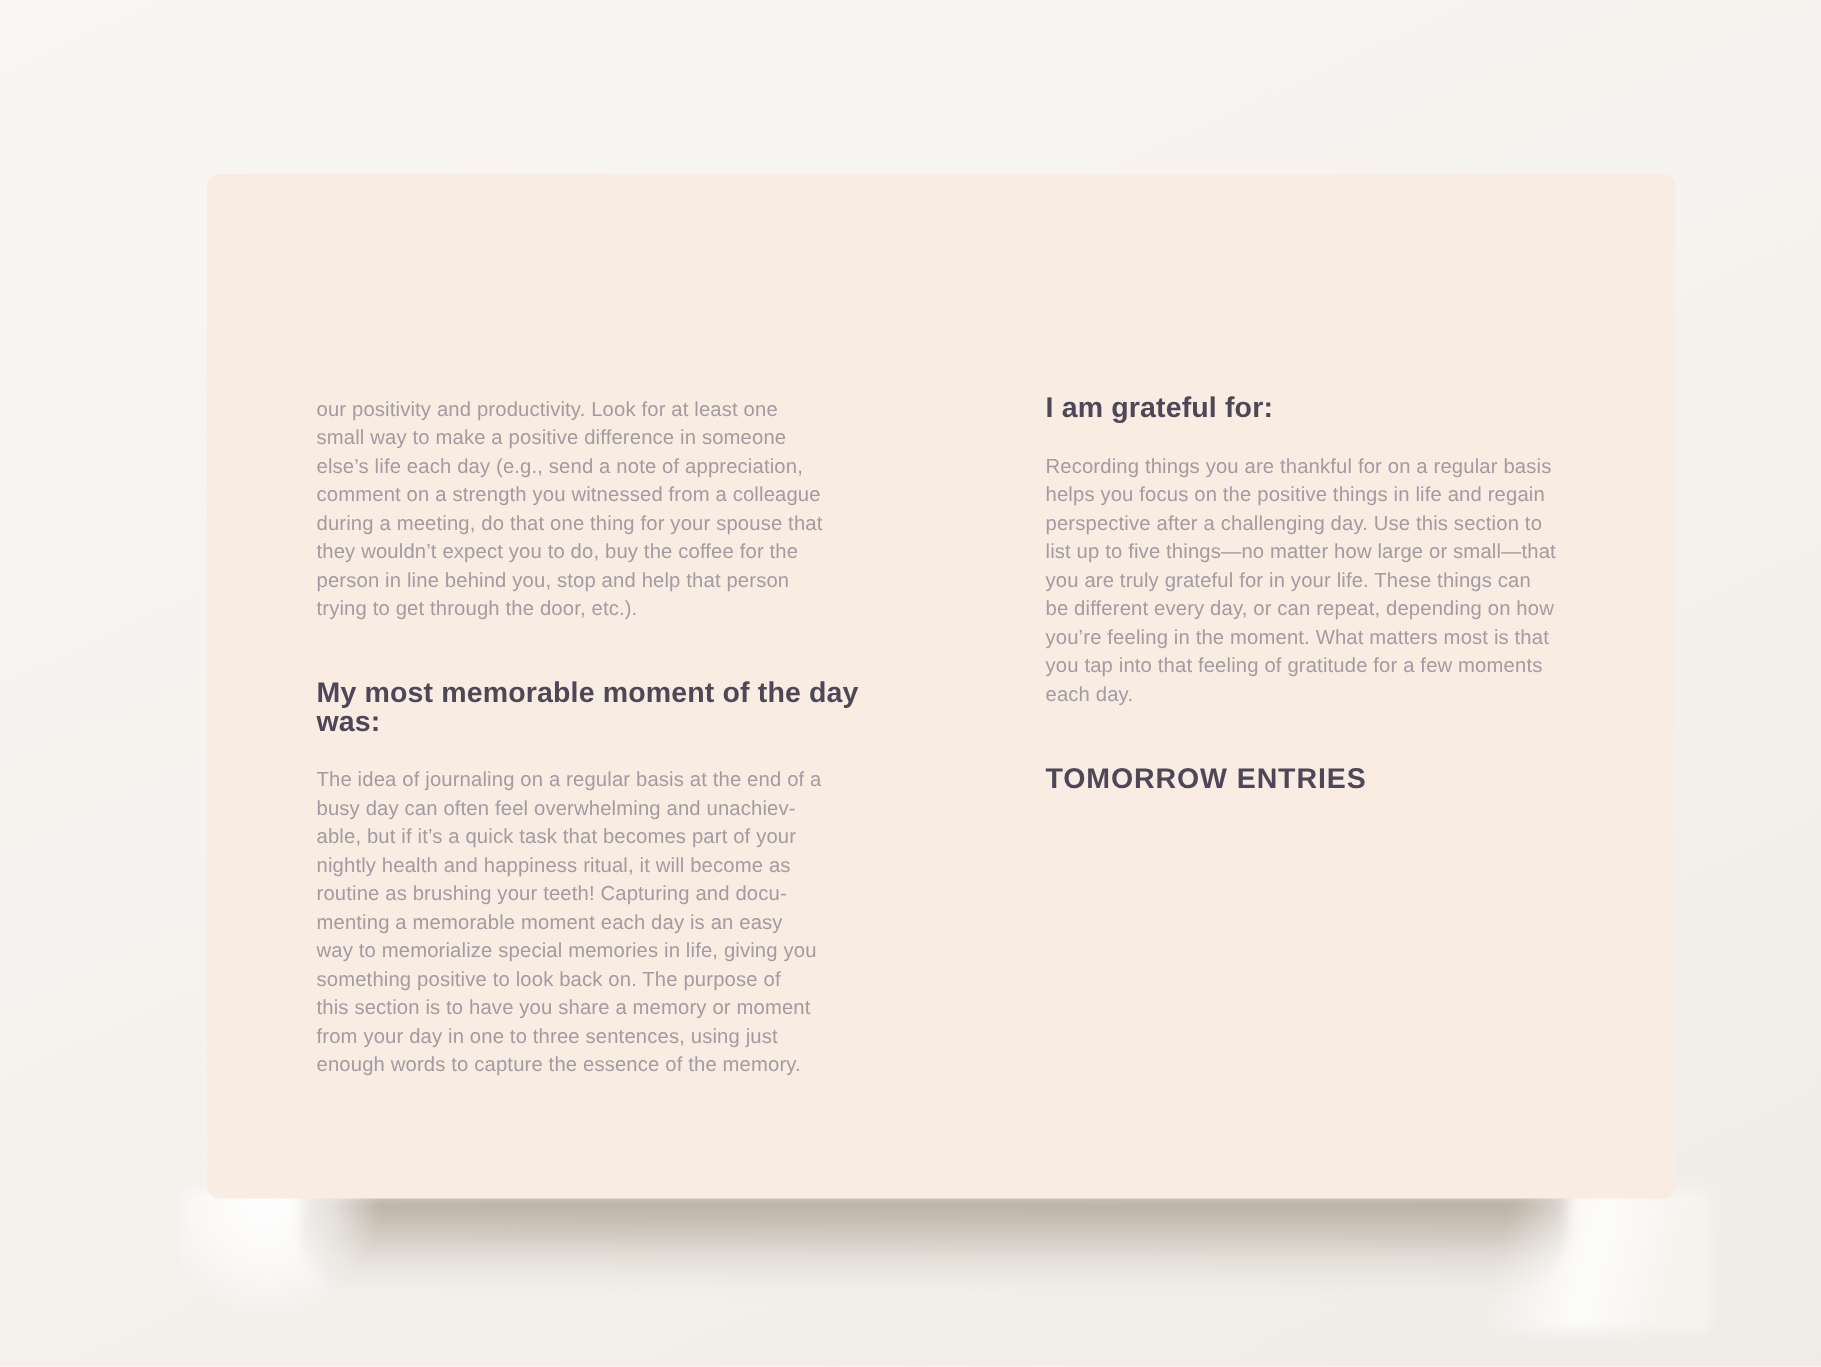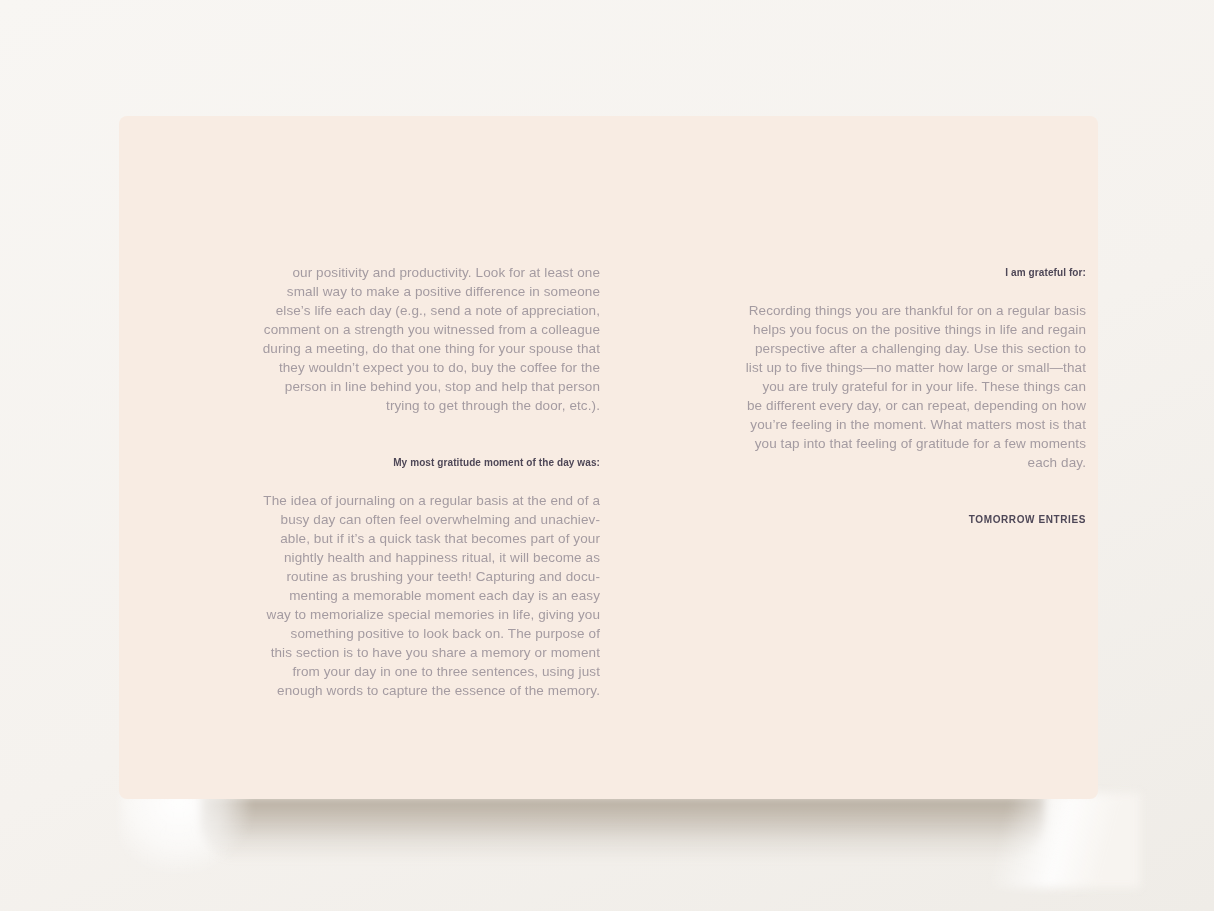--- a/index.html
+++ b/index.html
@@ -52,47 +52,46 @@
       rgba(248, 245, 241, 0) 25%,
       rgba(255, 255, 255, 0.85) 55%,
       rgba(247, 244, 240, 1) 78%);
     filter: blur(5px);
   }
 
   
   .journal-page {
     position: absolute;
     top: 116px;
-    left: 119px;
+    left: 138px;
     width: 979px;
     height: 683px;
     background: var(--page-background, #f8ece3);
     border-radius: 8px;
-    text-align: right;
   }
 
   .text-column {
     position: absolute;
     top: 128px;            
     width: 408px;
     font-size: 13.5px;
     line-height: 19px;
     letter-spacing: 0.1px;
     color: var(--body-text, #a49ba1);
     white-space: pre-line;
   }
   .col-left  { left: 73px;  }
   .col-right { left: 559px; }
 
   .para { margin: 0; white-space: pre-line; }
   .para.indent-first { text-indent: 50px; }
 
   .prompt-heading {
     margin: 19px 0 0 0;
-    font-size: 10px;
+    font-size: 19px;
     line-height: 19px;
     font-weight: bold;
     color: var(--heading-text, #4e4757);
   }
   .prompt-heading.first { margin-top: 0; }
   .prompt-heading.caps { letter-spacing: 0.6px; }
 </style>
 </head>
 <body>
 
@@ -106,21 +105,21 @@
 
     <div class="text-column col-left">
       <p class="para">our positivity and productivity. Look for at least one
 small way to make a positive difference in someone
 else’s life each day (e.g., send a note of appreciation,
 comment on a strength you witnessed from a colleague
 during a meeting, do that one thing for your spouse that
 they wouldn’t expect you to do, buy the coffee for the
 person in line behind you, stop and help that person
 trying to get through the door, etc.).</p>
-      <h3 class="prompt-heading">My most gratitude moment of the day was:</h3>
+      <h3 class="prompt-heading">My most memorable moment of the day was:</h3>
       <p class="para">The idea of journaling on a regular basis at the end of a
 busy day can often feel overwhelming and unachiev-
 able, but if it’s a quick task that becomes part of your
 nightly health and happiness ritual, it will become as
 routine as brushing your teeth! Capturing and docu-
 menting a memorable moment each day is an easy
 way to memorialize special memories in life, giving you
 something positive to look back on. The purpose of
 this section is to have you share a memory or moment
 from your day in one to three sentences, using just

